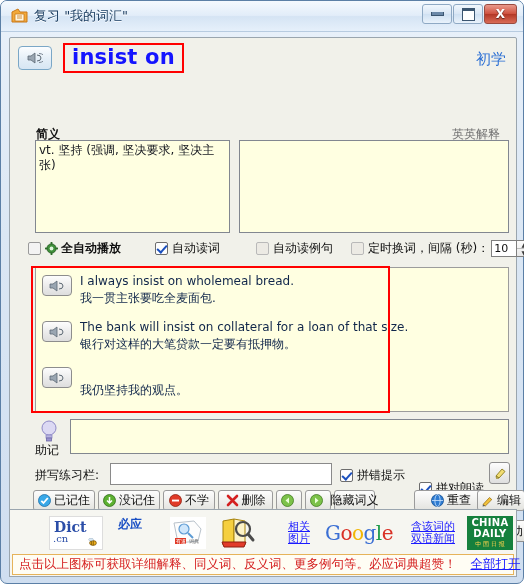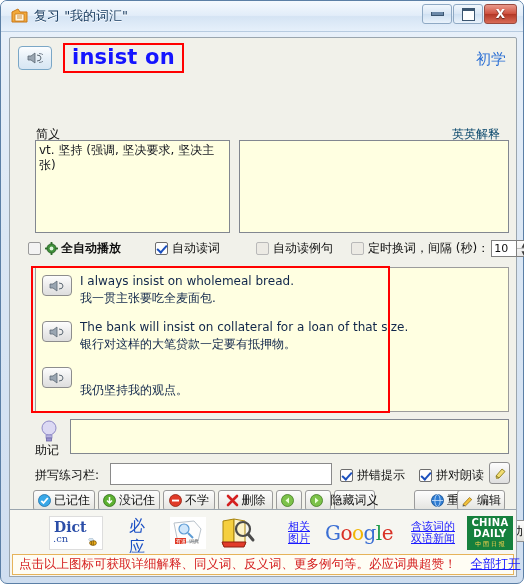--- a/index.html
+++ b/index.html
@@ -77,22 +77,22 @@
     font-family:"DejaVu Sans","Liberation Sans",sans-serif;
     font-size:21px;font-weight:bold;color:#1414ff;letter-spacing:.2px;
     line-height:1.05;
   }
   #level-text{
     position:absolute;right:2px;top:4px;
     font-size:15px;color:#2b6fd4;
   }
 
   
-  #lbl-cn{position:absolute;left:26px;top:88px;font-size:12px;color:#111;}
-  #lbl-en{position:absolute;right:16px;top:88px;font-size:12px;color:#0c4a6e;}
+  #lbl-cn{position:absolute;left:26px;top:88px;font-size:12px;color:#111;font-weight:bold;}
+  #lbl-en{position:absolute;right:16px;top:88px;font-size:12px;color:#737373;}
 
   .defbox{
     position:absolute;top:102px;height:93px;box-sizing:border-box;
     background:#ffffe1;border:1px solid #828790;
     padding:2px 3px;overflow:hidden;
     font-size:12px;color:#15181f;line-height:15px;
   }
   #def-cn{left:25px;width:195px;}
   #def-en{left:229px;width:270px;}
 
@@ -151,21 +151,21 @@
   }
 
   
   #sp-label{position:absolute;left:25px;top:429px;font-size:12px;color:#111;}
   #sp-input{
     position:absolute;left:100px;top:425px;width:222px;height:22px;
     box-sizing:border-box;background:#fff;border:1px solid #8a8a8a;
     font-size:12px;padding:2px 4px;color:#111;
   }
   #sp-opt1{position:absolute;left:330px;top:429px;}
-  #sp-opt2{position:absolute;left:409px;top:429px;justify-content:flex-end;}
+  #sp-opt2{position:absolute;left:409px;top:442px;justify-content:flex-end;}
   #sp-pen{
     position:absolute;left:479px;top:424px;width:21px;height:22px;
     box-sizing:border-box;border:1px solid #8f8f8f;border-radius:3px;
     background:linear-gradient(180deg,#fdfdfd,#ebebeb 55%,#dfdfdf);
     display:flex;align-items:center;justify-content:center;
   }
 
   
   #btnrow{position:absolute;left:23px;top:452px;height:22px;}
   .abtn{
@@ -218,21 +218,21 @@
   }
   #help-text{font-size:12.5px;color:#d52020;white-space:nowrap;}
   #help-link{font-size:12.5px;color:#1a1aff;text-decoration:underline;margin-left:14px;white-space:nowrap;}
 
   
   .tile{display:flex;align-items:center;justify-content:center;}
   .dictcn{width:52px;height:32px;background:#fff;border:1px solid #ddd;position:relative;}
   .dictcn .d1{position:absolute;left:4px;top:2px;font-size:14px;font-weight:bold;color:#2b4ea8;font-family:"DejaVu Serif","Liberation Serif",serif;}
   .dictcn .d2{position:absolute;left:3px;top:16px;font-size:10px;color:#2b4ea8;font-family:"DejaVu Serif","Liberation Serif",serif;}
   .biying{width:42px;height:34px;position:relative;}
-  .biying .b1{position:absolute;left:16px;top:0;font-size:16px;font-weight:normal;color:#1a4fc4;}
+  .biying .b1{position:absolute;left:5px;top:0;font-size:12px;font-weight:bold;color:#1a4fc4;}
   .biying .b2{position:absolute;left:10px;top:37px;font-size:9px;color:#e87b1e;font-weight:bold;}
   .youdao{width:36px;height:32px;position:relative;background:#fff;}
   .chinadaily{width:46px;height:34px;background:#15803d;color:#fff;position:relative;}
   .chinadaily .c1{position:absolute;left:0;right:0;top:1px;text-align:center;font-size:10px;font-weight:bold;letter-spacing:.3px;}
   .chinadaily .c2{position:absolute;left:0;right:0;top:12px;text-align:center;font-size:10px;font-weight:bold;letter-spacing:.3px;}
   .chinadaily .c3{position:absolute;left:0;right:0;top:24px;text-align:center;font-size:6px;color:#ffd34d;}
   .googlelogo{font-family:"DejaVu Serif","Liberation Serif",serif;font-size:20px;font-weight:normal;letter-spacing:-.5px;}
 </style>
 </head>
 <body>
@@ -432,21 +432,21 @@
 
       <div class="abtn" style="left:381px;width:74px">
         <svg class="bi" viewBox="0 0 13 13">
           <circle cx="6.5" cy="6.5" r="6" fill="#2e7bd1" stroke="#144f92" stroke-width=".8"></circle>
           <ellipse cx="6.5" cy="6.5" rx="2.6" ry="6" fill="none" stroke="#cfe6ff" stroke-width=".8"></ellipse>
           <path d="M1 6.5 H12" stroke="#cfe6ff" stroke-width=".8"></path>
         </svg>
         <span>重查</span>
       </div>
 
-      <div class="abtn" style="left:424px;width:48px">
+      <div class="abtn" style="left:444px;width:48px">
         <svg class="bi" viewBox="0 0 13 13">
           <path d="M2 10.5 L8.5 3.5 L10.8 5.6 L4.3 12 Z" fill="#f2c13d" stroke="#9c7410" stroke-width=".8"></path>
           <path d="M2 10.5 L4.3 12 L1.5 12.6 Z" fill="#5a5a5a"></path>
         </svg>
         <span>编辑</span>
       </div>
     </div>
 
     <div id="goalrow">
       <div id="goal-label">记忆目标：</div>

